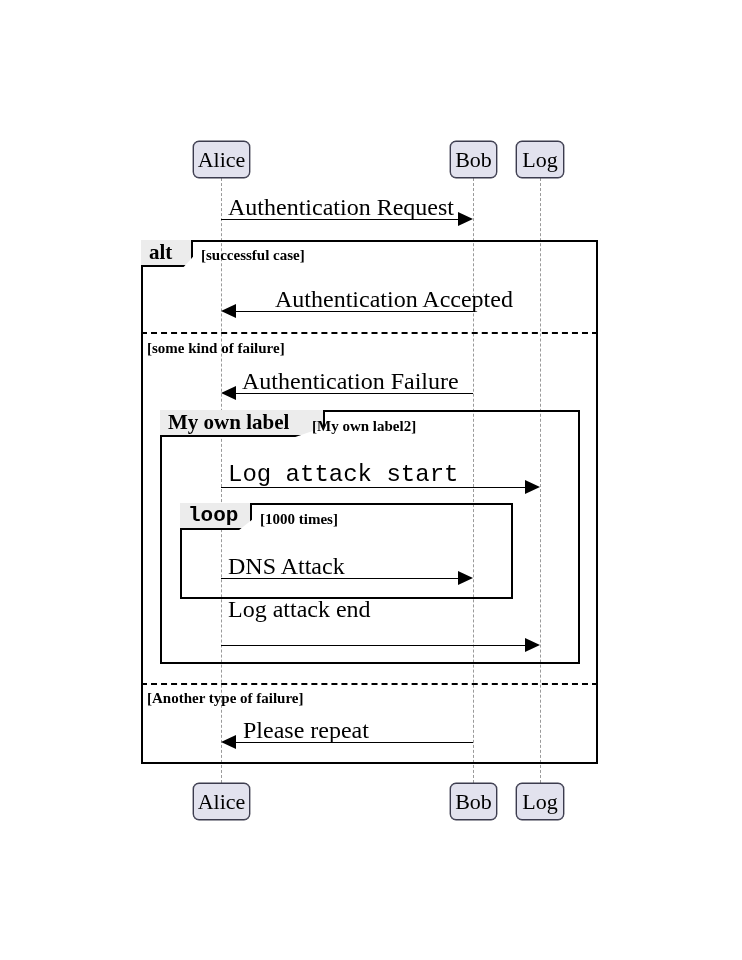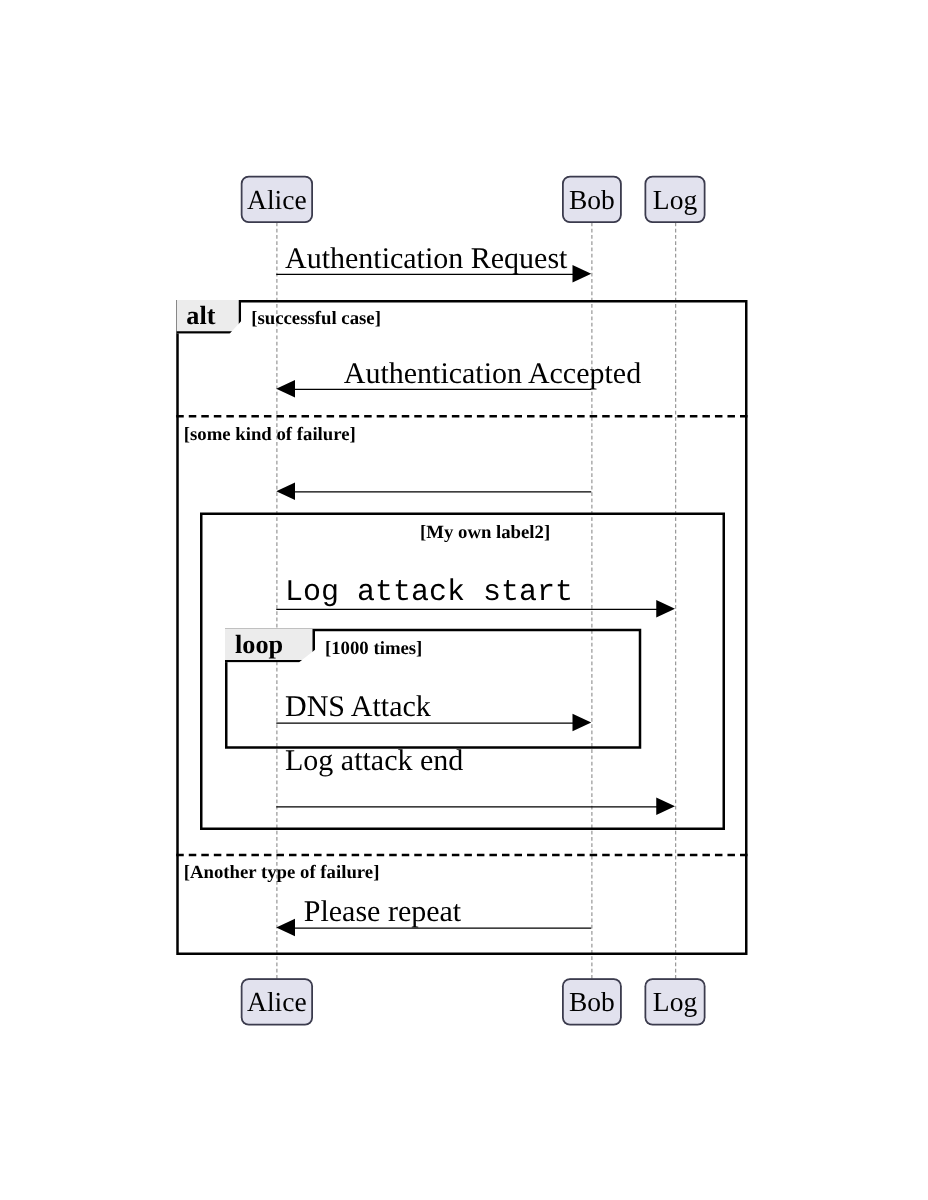--- a/index.html
+++ b/index.html
@@ -120,24 +120,27 @@
   <div class="frag-tag" style="left:141px; top:240px; width:52px;">
     <span>alt</span>
   </div>
   <div class="frag-guard" style="left:201px; top:248px;">[successful case]</div>
   <div class="frag-sep" style="left:141px; top:332px; width:457px;"></div>
   <div class="frag-guard" style="left:147px; top:341px;">[some kind of failure]</div>
   <div class="frag-sep" style="left:141px; top:683px; width:457px;"></div>
   <div class="frag-guard" style="left:147px; top:691px;">[Another type of failure]</div>
 
   <div class="fragment" style="left:160px; top:410px; width:420px; height:254px;"></div>
-  <div class="frag-guard" style="left:336px; top:419px;">[My own label2]</div>
+  <div class="frag-tag" style="left:160px; top:410px; width:165px;">
+    <span>My own label</span>
+  </div>
+  <div class="frag-guard" style="left:312px; top:419px;">[My own label2]</div>
 
   <div class="fragment" style="left:180px; top:503px; width:333px; height:96px;"></div>
-  <div class="frag-tag" style="left:180px; top:503px; width:72px;">
+  <div class="frag-tag" style="left:180px; top:503px; width:72px;font-family:Liberation Mono, monospace;">
     <span>loop</span>
   </div>
   <div class="frag-guard" style="left:260px; top:512px;">[1000 times]</div>
 
   <div class="participant" style="left:193px; top:141px; width:57px;">
     <span>Alice</span>
   </div>
   <div class="participant" style="left:450px; top:141px; width:47px;">
     <span>Bob</span>
   </div>
@@ -146,20 +149,21 @@
   </div>
 
   <div class="msg-label" style="left:228px; top:195px;">Authentication Request</div>
   <div class="msg-line" style="left:221px; top:219px; width:238px;"></div>
   <div class="msg-head right" style="left:458px; top:212px;"></div>
 
   <div class="msg-label" style="left:242px; top:287px;margin-left:33px;">Authentication Accepted</div>
   <div class="msg-line" style="left:236px; top:311px; width:237px;"></div>
   <div class="msg-head left" style="left:221px; top:304px;"></div>
 
+  <div class="msg-label" style="left:242px; top:369px;">Authentication Failure</div>
   <div class="msg-line" style="left:236px; top:393px; width:237px;"></div>
   <div class="msg-head left" style="left:221px; top:386px;"></div>
 
   <div class="msg-label" style="left:228px; top:463px;font-family:Liberation Mono, monospace;">Log attack start</div>
   <div class="msg-line" style="left:221px; top:487px; width:305px;"></div>
   <div class="msg-head right" style="left:525px; top:480px;"></div>
 
   <div class="msg-label" style="left:228px; top:554px;">DNS Attack</div>
   <div class="msg-line" style="left:221px; top:578px; width:238px;"></div>
   <div class="msg-head right" style="left:458px; top:571px;"></div>

